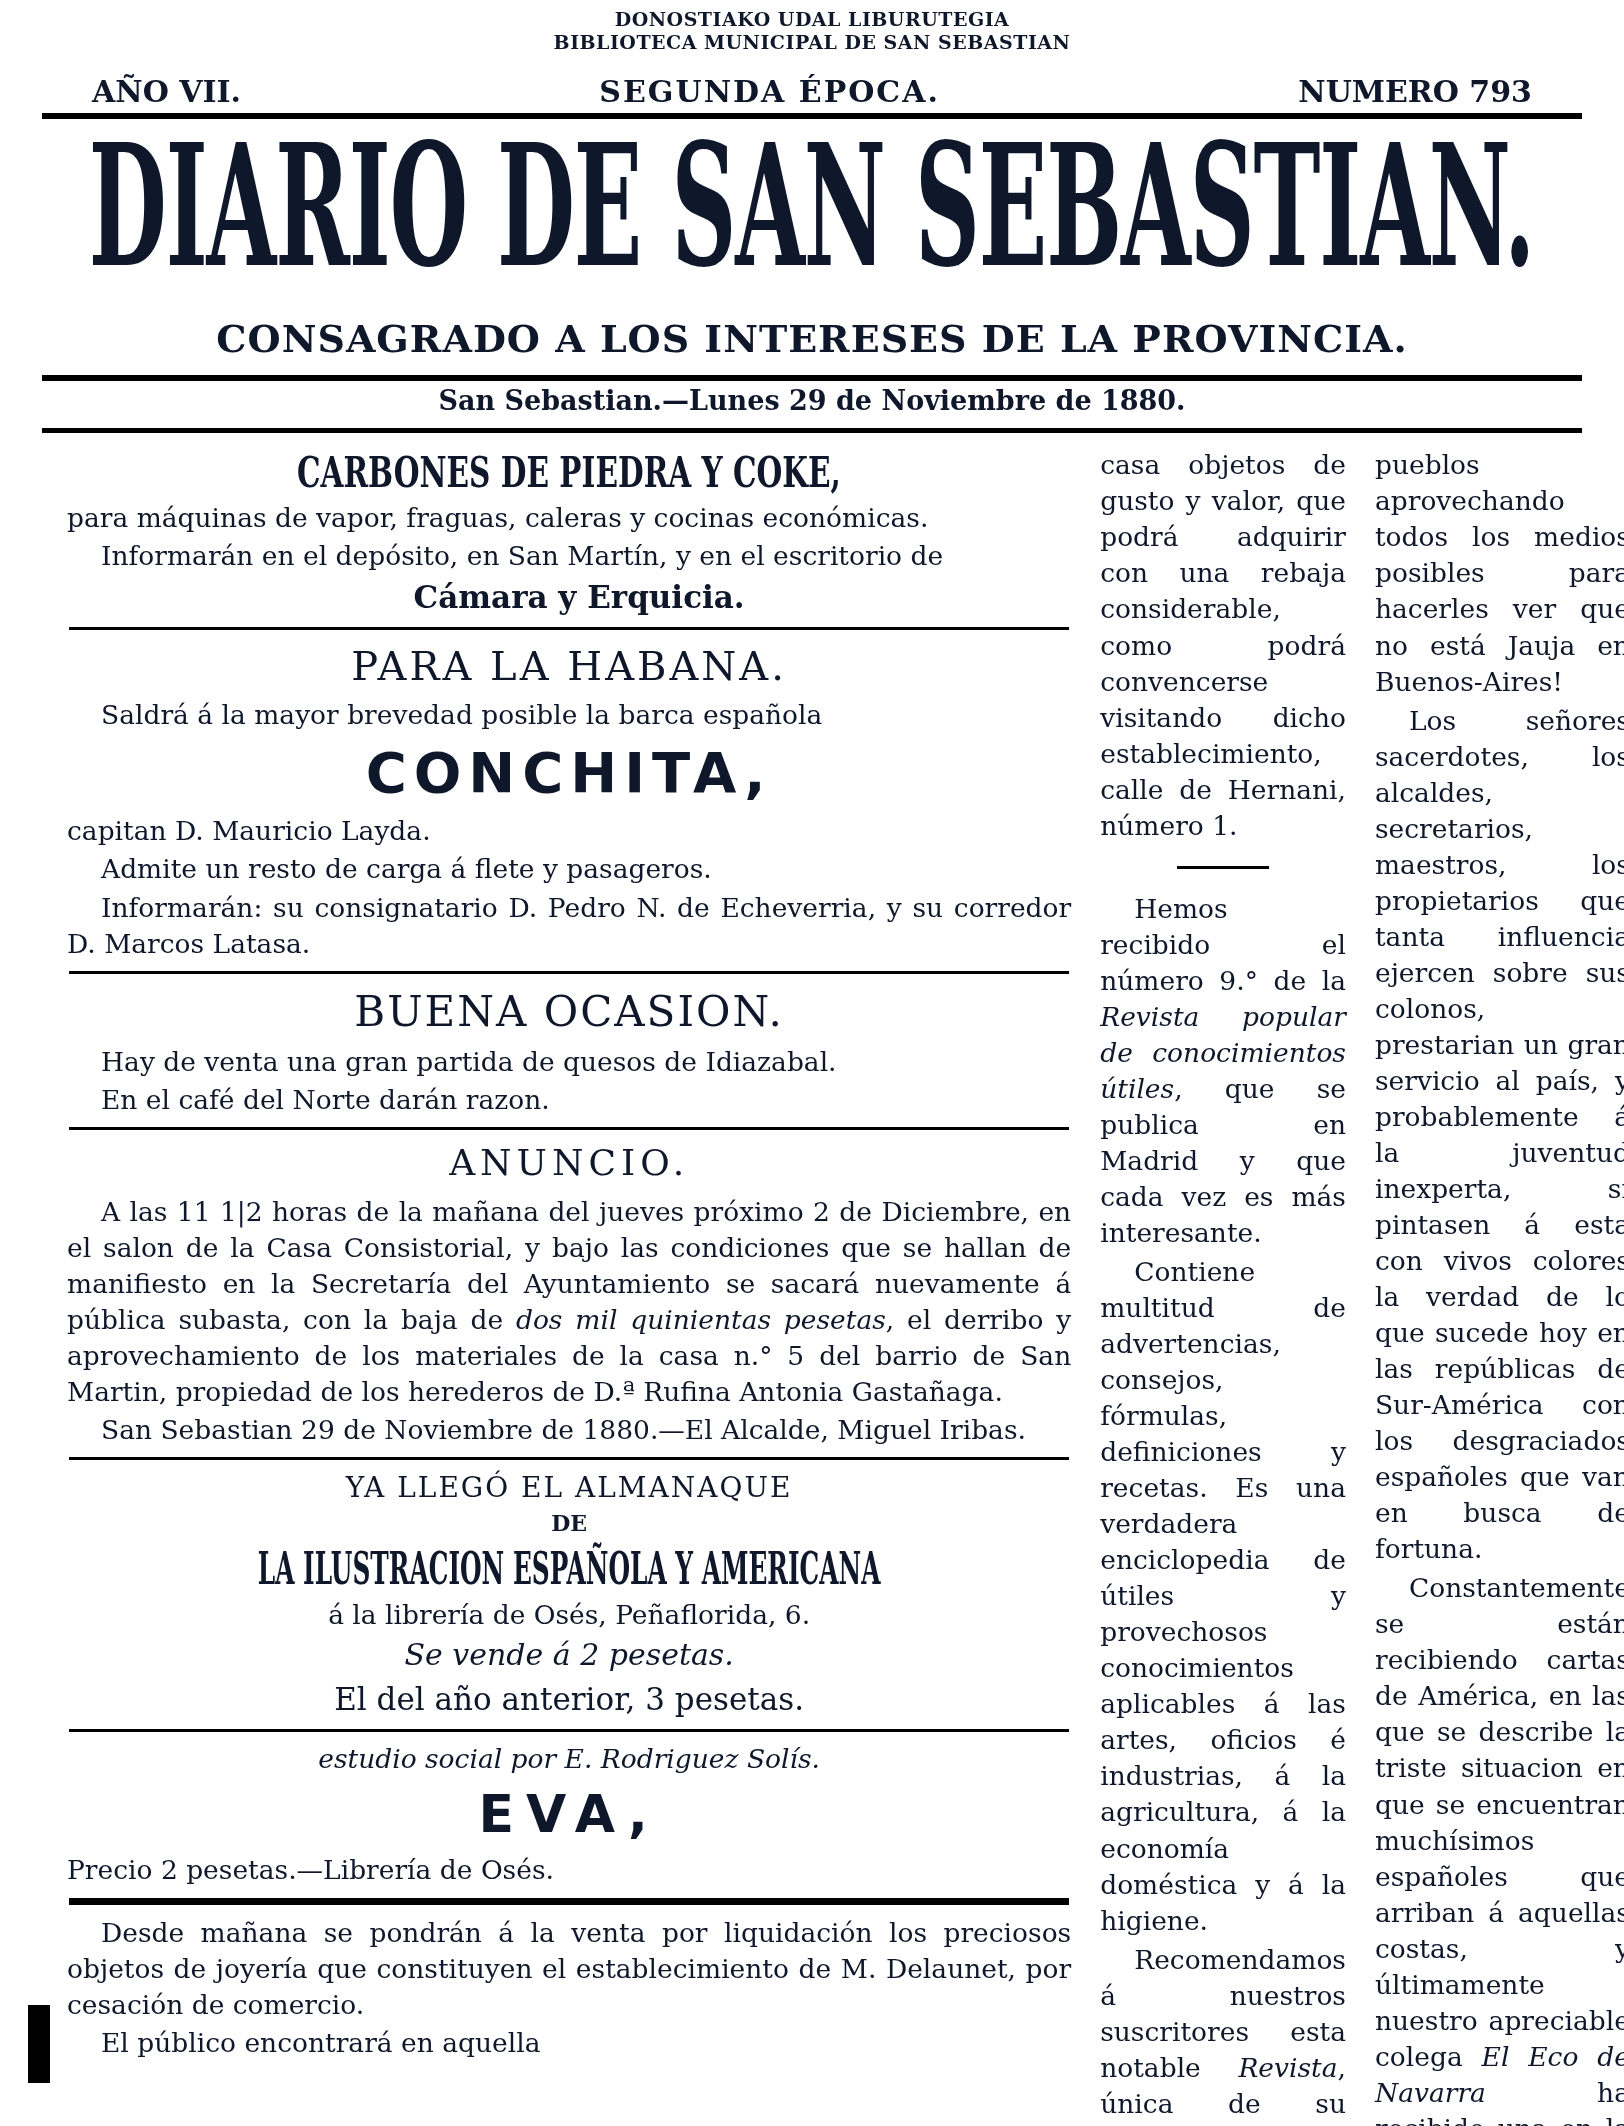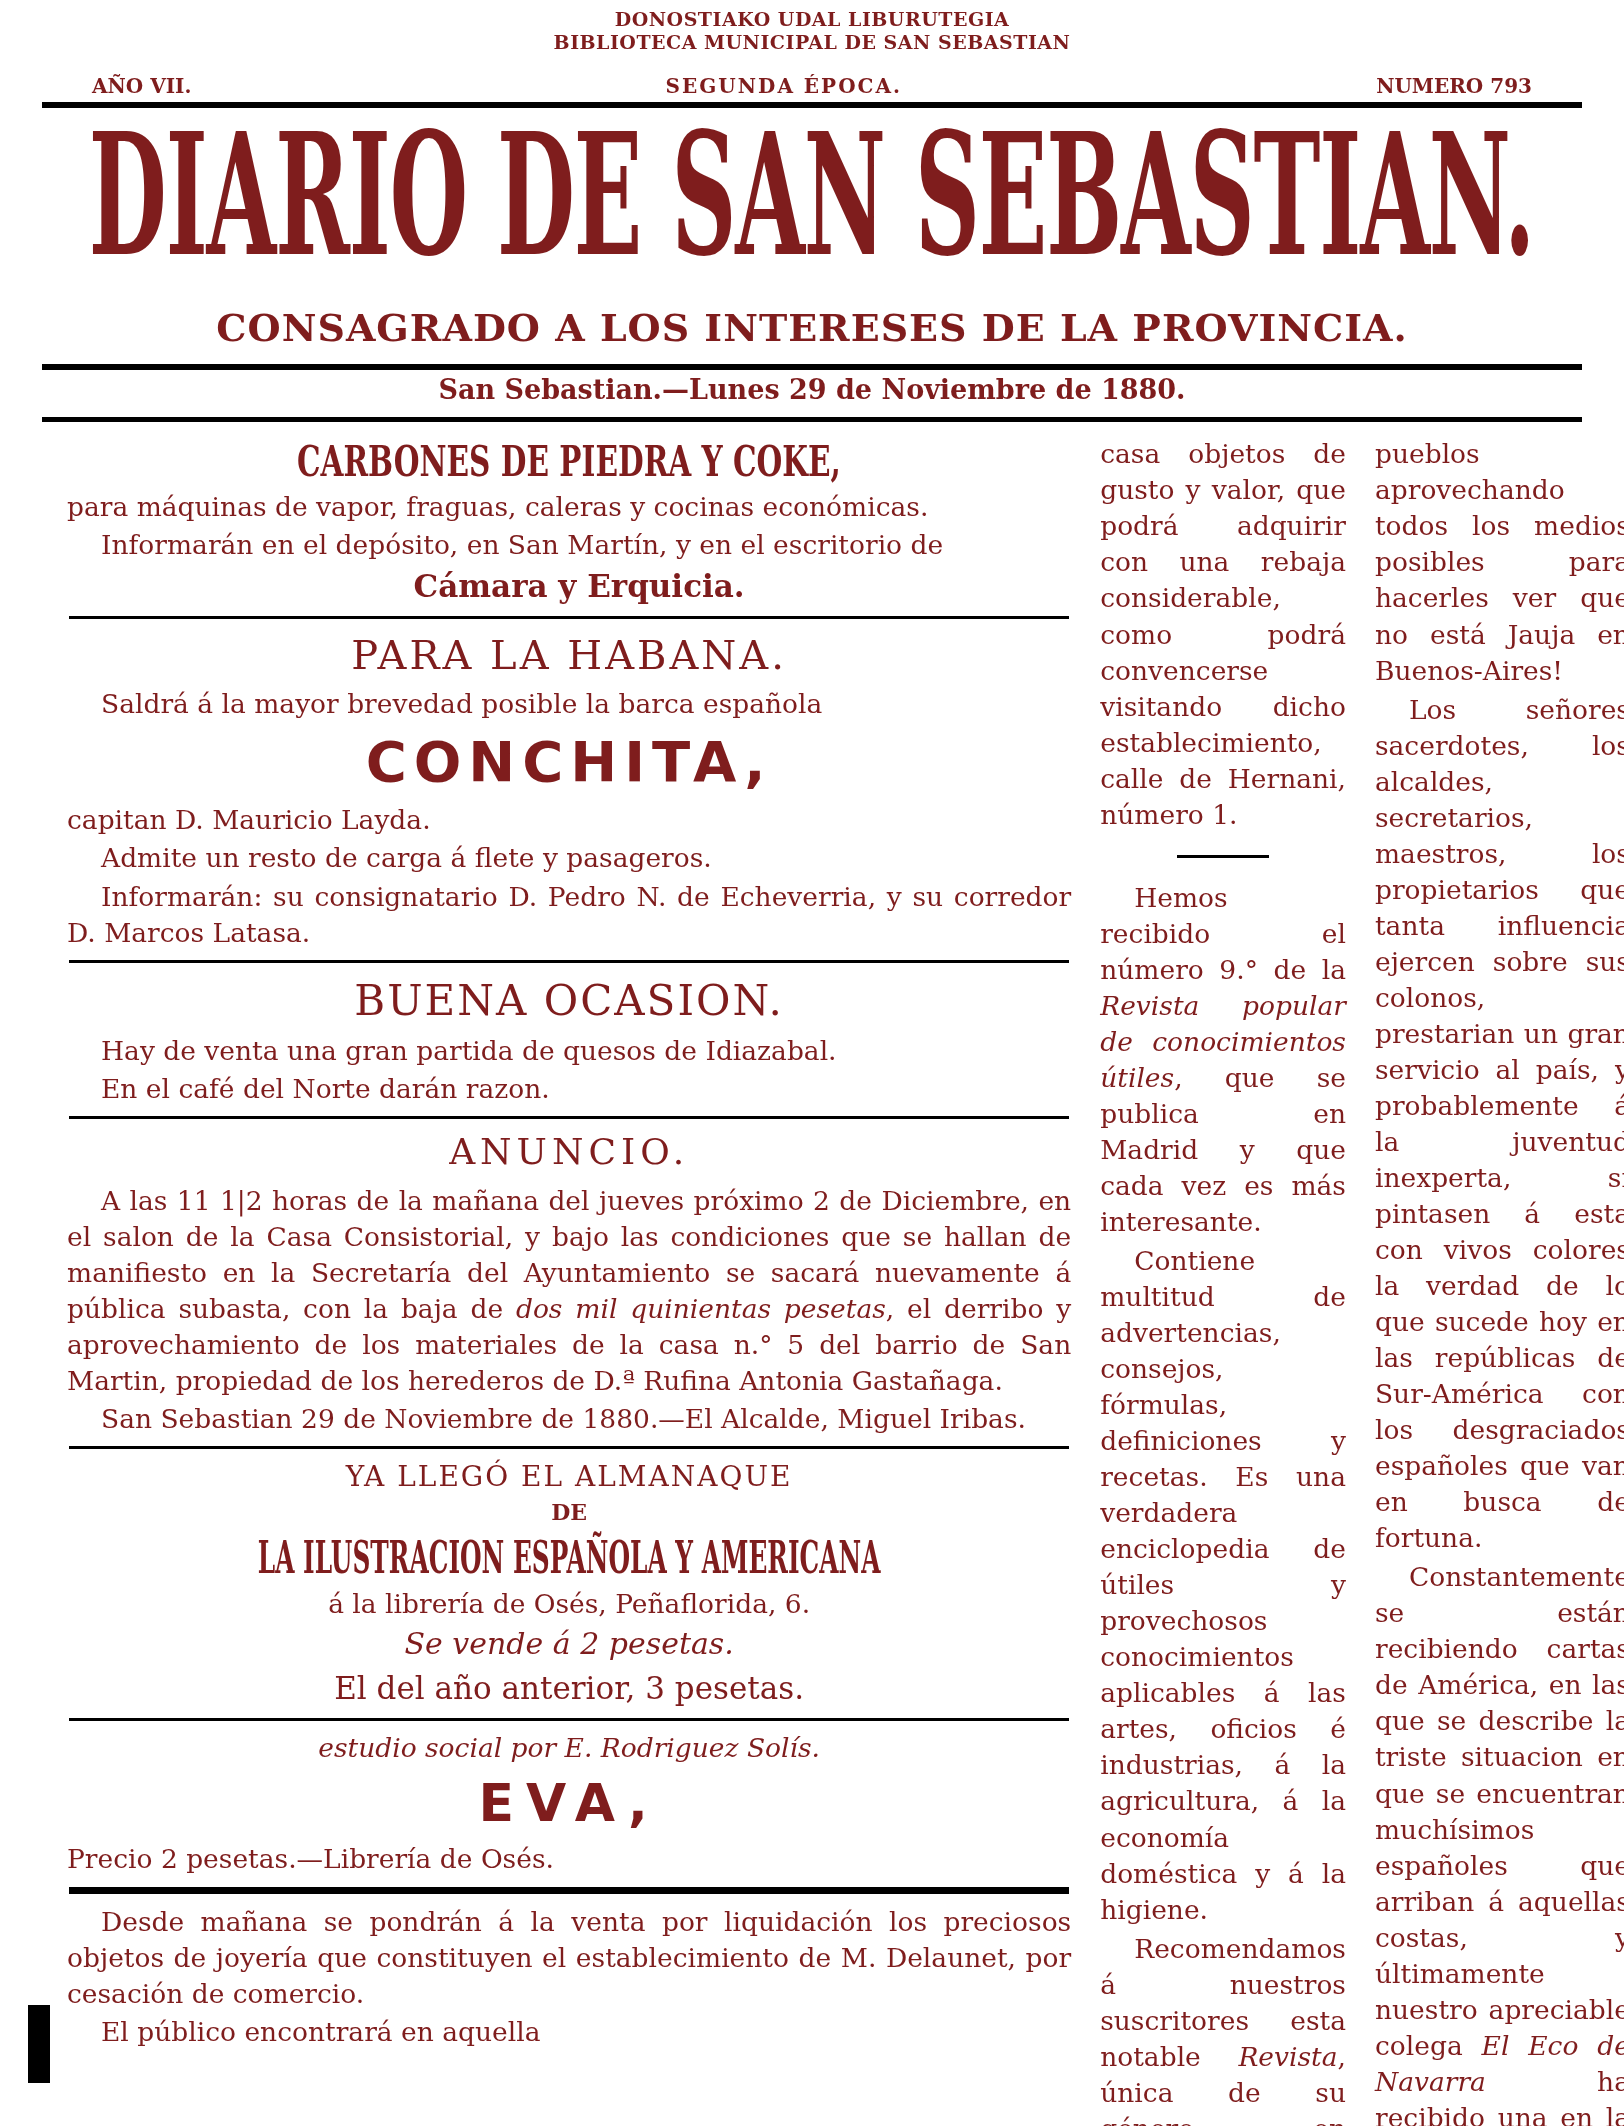--- a/index.html
+++ b/index.html
@@ -1,22 +1,22 @@
 <!DOCTYPE html>
 <html><head>
 <meta charset="utf-8">
 <style>
   html,body{margin:0;padding:0;background:#e8e8e4;}
   .page{position:relative;width:1624px;height:2126px;margin:0 auto;background:#ffffff;
-        color:#7f1d1d;font-family:"DejaVu Serif",serif;overflow:hidden;}
+        color:#0f172a;font-family:"DejaVu Serif",serif;overflow:hidden;}
   
   .stamp{padding-top:8px;text-align:center;font-weight:bold;font-size:19px;line-height:1.22;letter-spacing:.5px;}
   
   .hdr-row{display:flex;justify-content:space-between;align-items:baseline;
-           padding:20px 92px 4px 92px;font-weight:bold;font-size:20px;}
+           padding:20px 92px 4px 92px;font-weight:bold;font-size:30px;}
   .hdr-row .center{letter-spacing:2px;}
   .rule{border:none;background:#000;margin:0 42px;}
   .rule.h6{height:6px;} .rule.h5{height:5px;}
   
   .masthead{height:195px;display:flex;justify-content:center;overflow:visible;}
   .masthead .title{white-space:nowrap;font-weight:bold;font-size:150px;letter-spacing:-2px;
                    transform:scale(0.60,1.12);transform-origin:center center;}
   .subtitle{text-align:center;font-weight:bold;font-size:38px;letter-spacing:1px;margin:2px 0 14px;}
   .dateline{text-align:center;font-weight:bold;font-size:27px;padding:4px 0 12px;}
   

